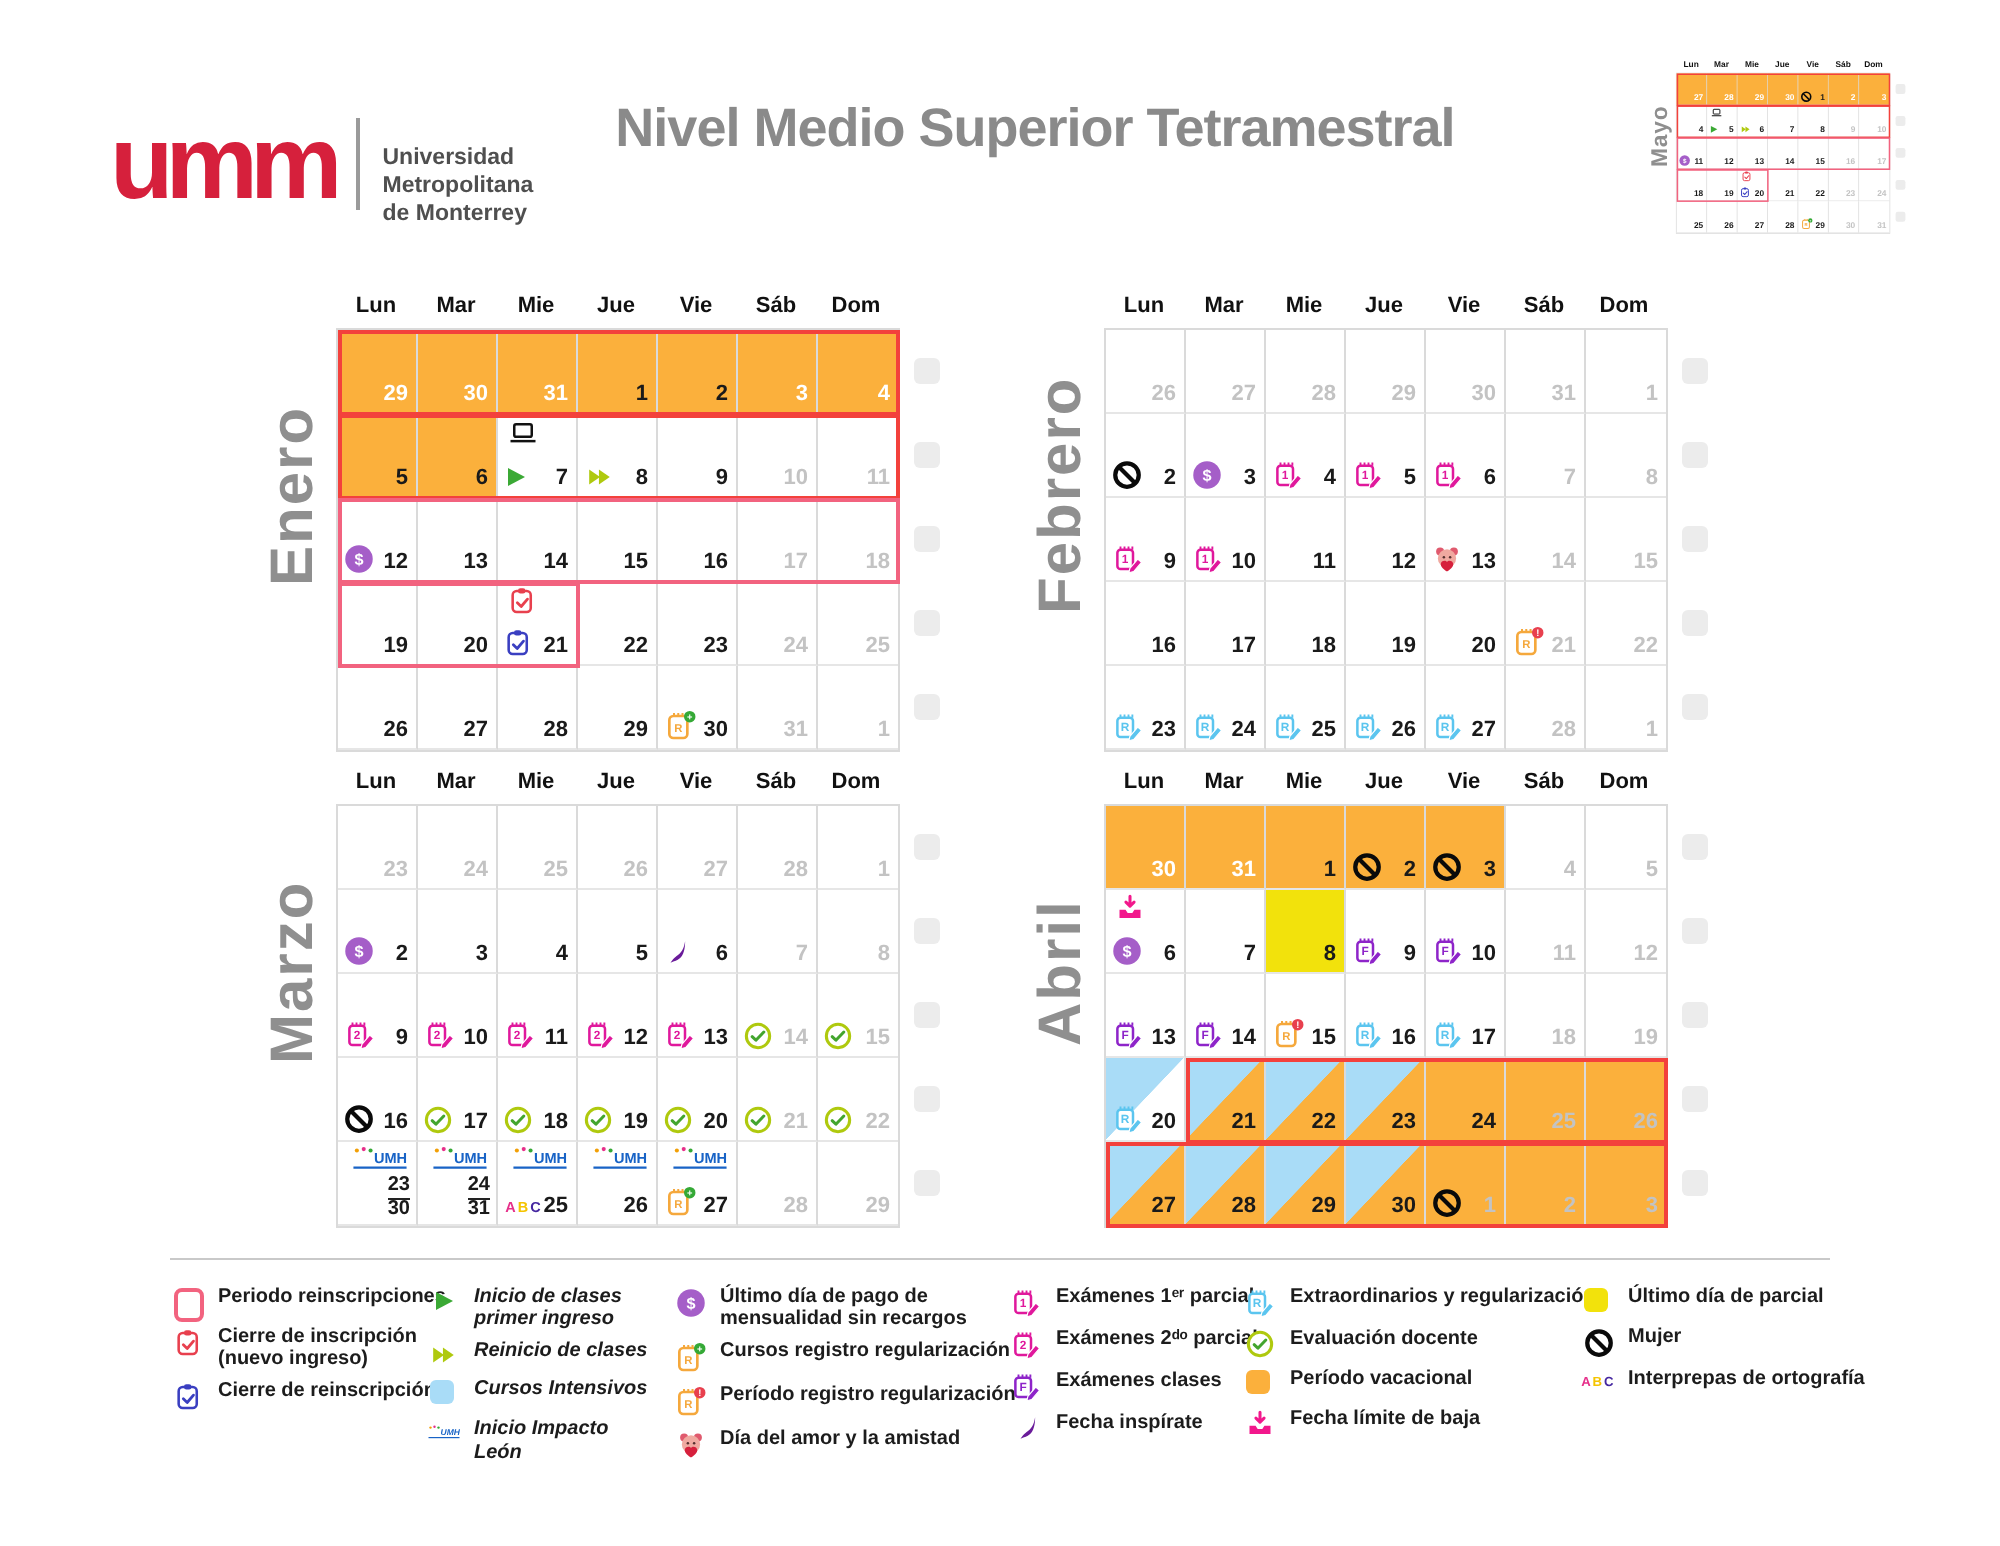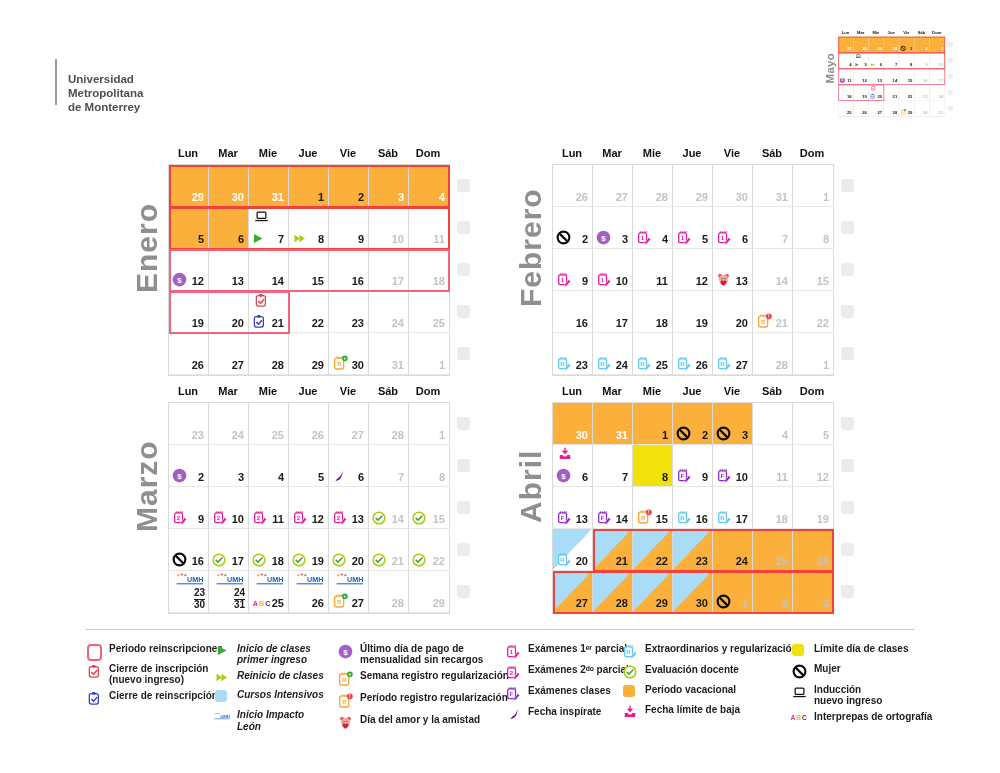--- a/index.html
+++ b/index.html
@@ -66,26 +66,28 @@
   .lsep{position:absolute;left:85px;top:629px;width:830px;height:1px;background:#c9c9c9;}
   .lcol{position:absolute;top:643px;}
   .litem{display:flex;align-items:flex-start;gap:6px;margin-bottom:5px;}
   .lic{width:18px;display:flex;justify-content:center;flex:none;padding-top:1px;}
   .llab{font-size:10px;font-weight:700;color:#1c1c1c;line-height:1.12;white-space:pre-line;}
 </style>
 </head>
 <body style="--orange: #FBB03C; --yellow: #F2E20C; --iblue: #A9DCF7; --ol-red: #F3413C; --ol-pink: #F2637F; --logo-red: #D6203C; --term-red: #D02C3C;">
 
 <div class="logo">
+  <span class="logomark">umm</span>
   <span class="logodiv"></span>
   <span class="uniname">Universidad
 Metropolitana
 de Monterrey</span>
 </div>
 <div class="titleblock">
+  <div class="t2">Nivel Medio Superior Tetramestral</div>
 </div>
 
 <div class="mini" id="mini-slot">
     <div class="month">
       <div class="mlabel">Mayo</div>
       <div class="mcore">
         <div class="wdays">
           <span class="wd">Lun</span>
           <span class="wd">Mar</span>
           <span class="wd">Mie</span>
@@ -1682,21 +1684,21 @@
           <span class="ic ic-regG">
             <svg viewBox="0 0 24 24">
               <rect x="4" y="4.5" width="13.5" height="16.5" rx="3" fill="#fff" stroke="#F5A83C" stroke-width="2"></rect>
               <path d="M7.5 4.5V2.2m3.2 2.3V2.2m3.2 2.3V2.2" stroke="#F5A83C" stroke-width="1.5"></path>
               <text x="10.8" y="16.3" font-size="8.5" font-weight="bold" fill="#F5A83C" text-anchor="middle" font-family="sans-serif">R</text>
               <circle cx="19.3" cy="5" r="4.3" fill="#35A936"></circle>
               <text x="19.3" y="7.6" font-size="7" font-weight="bold" fill="#fff" text-anchor="middle" font-family="sans-serif">+</text>
             </svg>
           </span>
         </div>
-        <span class="llab">Semana registro regularización</span>
+        <span class="llab">Cursos registro regularización</span>
       </div>
       <div class="litem">
         <div class="lic">
           <span class="ic ic-regR">
             <svg viewBox="0 0 24 24">
               <rect x="4" y="4.5" width="13.5" height="16.5" rx="3" fill="#fff" stroke="#F5A83C" stroke-width="2"></rect>
               <path d="M7.5 4.5V2.2m3.2 2.3V2.2m3.2 2.3V2.2" stroke="#F5A83C" stroke-width="1.5"></path>
               <text x="10.8" y="16.3" font-size="8.5" font-weight="bold" fill="#F5A83C" text-anchor="middle" font-family="sans-serif">R</text>
               <circle cx="19.3" cy="5" r="4.3" fill="#E8404E"></circle>
               <text x="19.3" y="7.6" font-size="7" font-weight="bold" fill="#fff" text-anchor="middle" font-family="sans-serif">!</text>
@@ -1814,44 +1816,32 @@
           </span>
         </div>
         <span class="llab">Fecha límite de baja</span>
       </div>
     </div>
     <div class="lcol" style="left: 790px;">
       <div class="litem">
         <div class="lic">
           <span class="ic ic-swYe"><i class="swatch" style="background:#F2E20C"></i></span>
         </div>
-        <span class="llab">Límite día de clases</span>
+        <span class="llab">Último día de parcial</span>
       </div>
       <div class="litem">
         <div class="lic">
           <span class="ic ic-no">
             <svg viewBox="0 0 24 24">
               <circle cx="12" cy="12" r="9.4" fill="none" stroke="#0a0a0a" stroke-width="3.4"></circle>
               <path d="M5.8 5.8L18.2 18.2" stroke="#0a0a0a" stroke-width="3.4"></path>
             </svg>
           </span>
         </div>
         <span class="llab">Mujer</span>
-      </div>
-      <div class="litem">
-        <div class="lic">
-          <span class="ic ic-laptop">
-            <svg viewBox="0 0 24 24">
-              <rect x="5" y="5" width="14" height="10" rx="1.5" fill="none" stroke="#111" stroke-width="2"></rect>
-              <path d="M2 17.5h20v2H2z" fill="#111"></path>
-            </svg>
-          </span>
-        </div>
-        <span class="llab">Inducción
-nuevo ingreso</span>
       </div>
       <div class="litem">
         <div class="lic">
           <span class="ic ic-abc">
             <svg viewBox="0 0 30 14">
               <text x="1" y="11" font-size="11" font-weight="bold" fill="#E6308A" font-family="sans-serif">A</text>
               <text x="10.5" y="11" font-size="11" font-weight="bold" fill="#F5C400" font-family="sans-serif">B</text>
               <text x="20" y="11" font-size="11" font-weight="bold" fill="#4527A0" font-family="sans-serif">C</text>
             </svg>
           </span>

